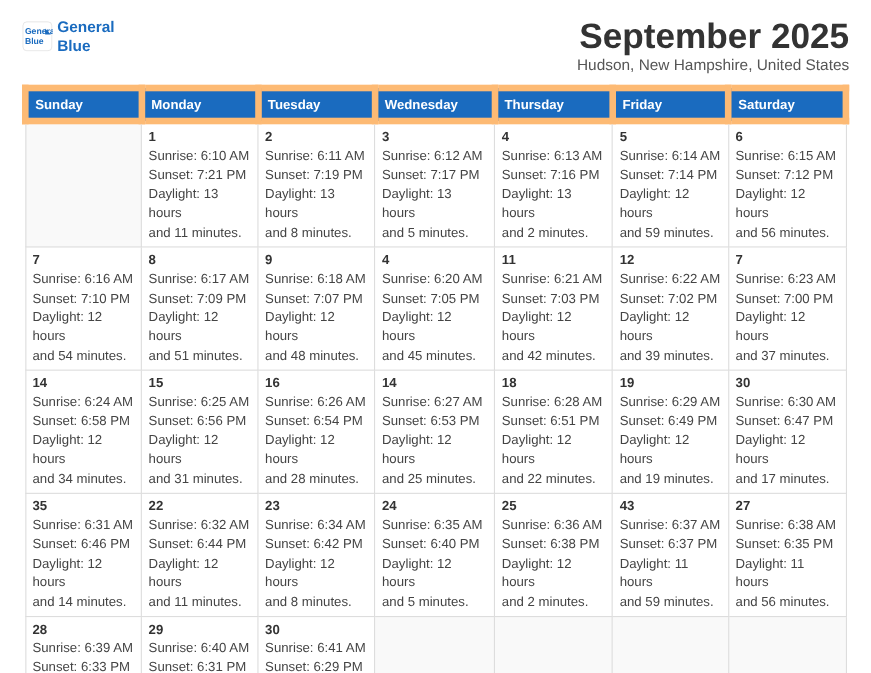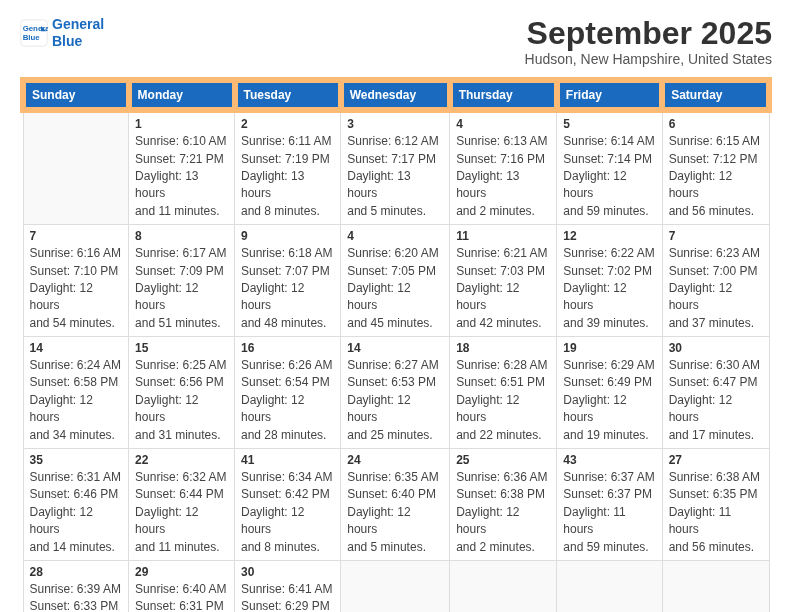--- a/index.html
+++ b/index.html
@@ -229,21 +229,21 @@
         <tr>
           <td>
             <span class="day-num">35</span>
             <div class="day-info">Sunrise: 6:31 AM<br>Sunset: 6:46 PM<br>Daylight: 12 hours<br>and 14 minutes.</div>
           </td>
           <td>
             <span class="day-num">22</span>
             <div class="day-info">Sunrise: 6:32 AM<br>Sunset: 6:44 PM<br>Daylight: 12 hours<br>and 11 minutes.</div>
           </td>
           <td>
-            <span class="day-num">41</span>
+            <span class="day-num">23</span>
             <div class="day-info">Sunrise: 6:34 AM<br>Sunset: 6:42 PM<br>Daylight: 12 hours<br>and 8 minutes.</div>
           </td>
           <td>
             <span class="day-num">24</span>
             <div class="day-info">Sunrise: 6:35 AM<br>Sunset: 6:40 PM<br>Daylight: 12 hours<br>and 5 minutes.</div>
           </td>
           <td>
             <span class="day-num">25</span>
             <div class="day-info">Sunrise: 6:36 AM<br>Sunset: 6:38 PM<br>Daylight: 12 hours<br>and 2 minutes.</div>
           </td>

